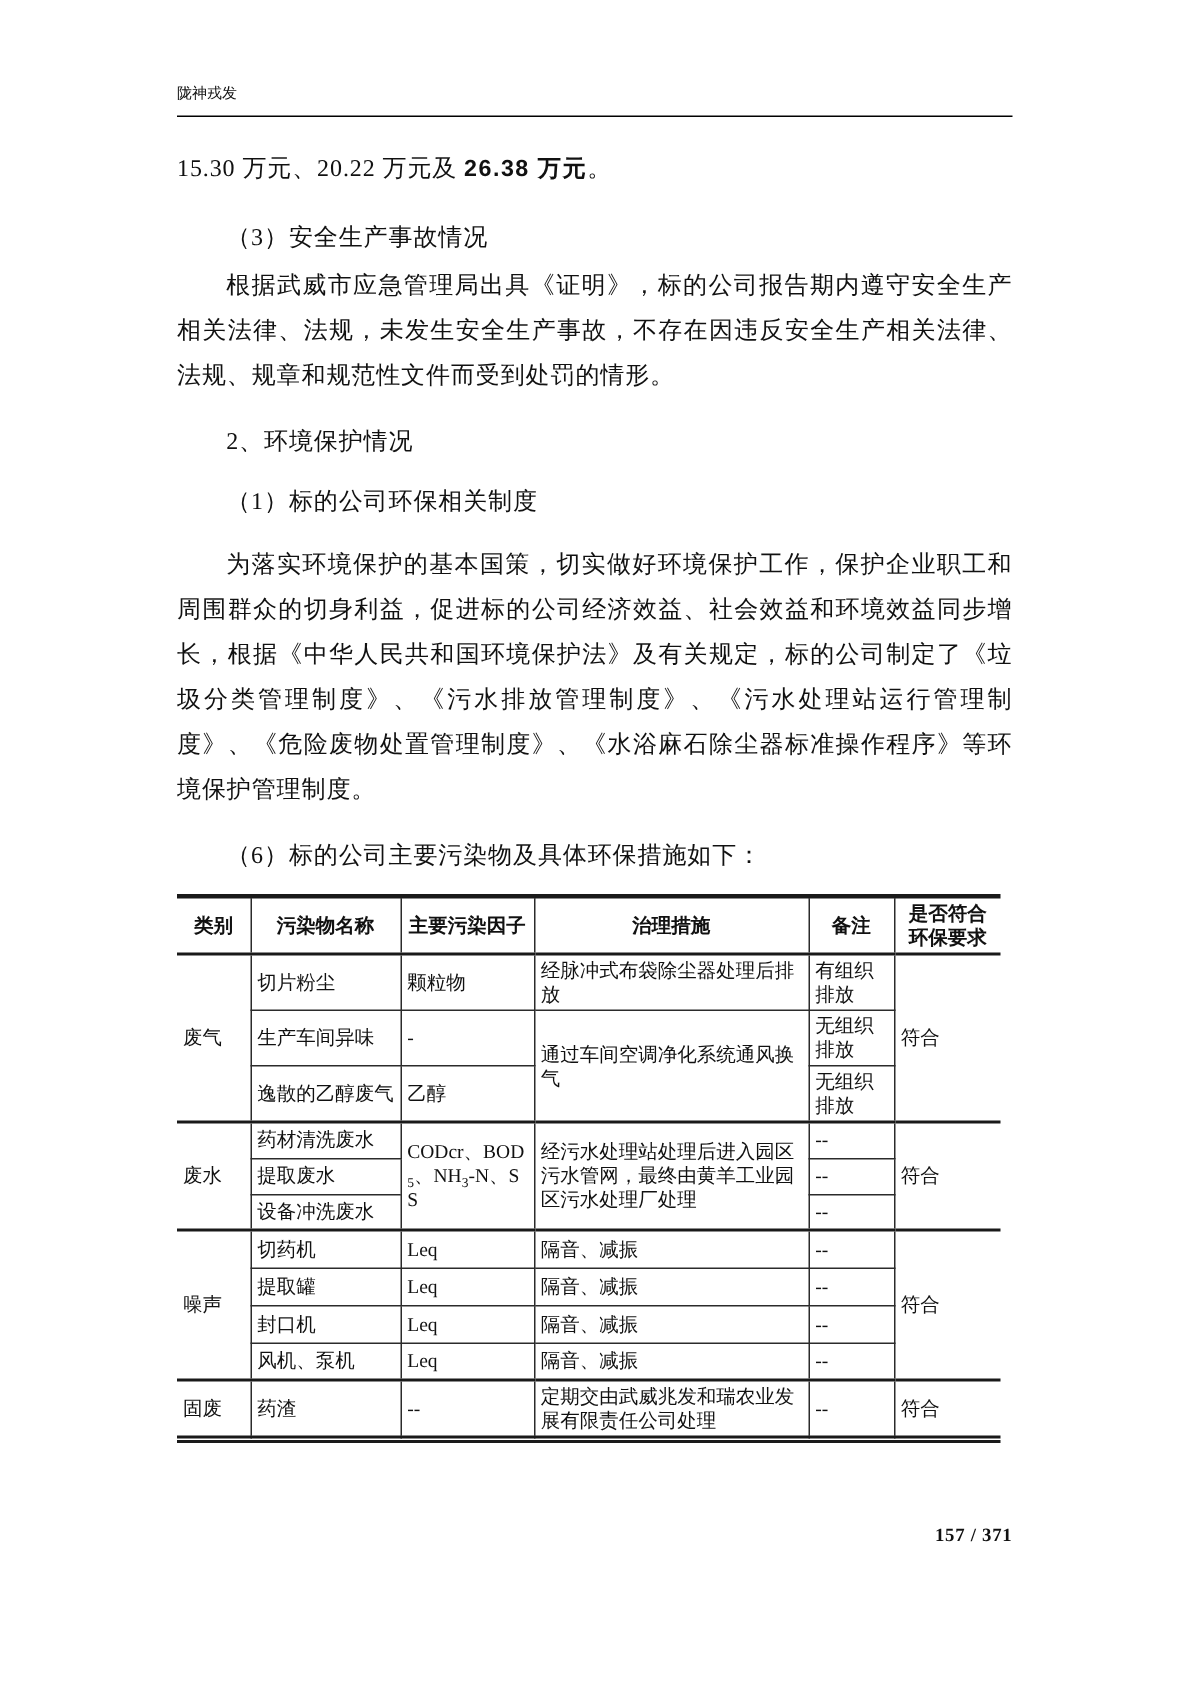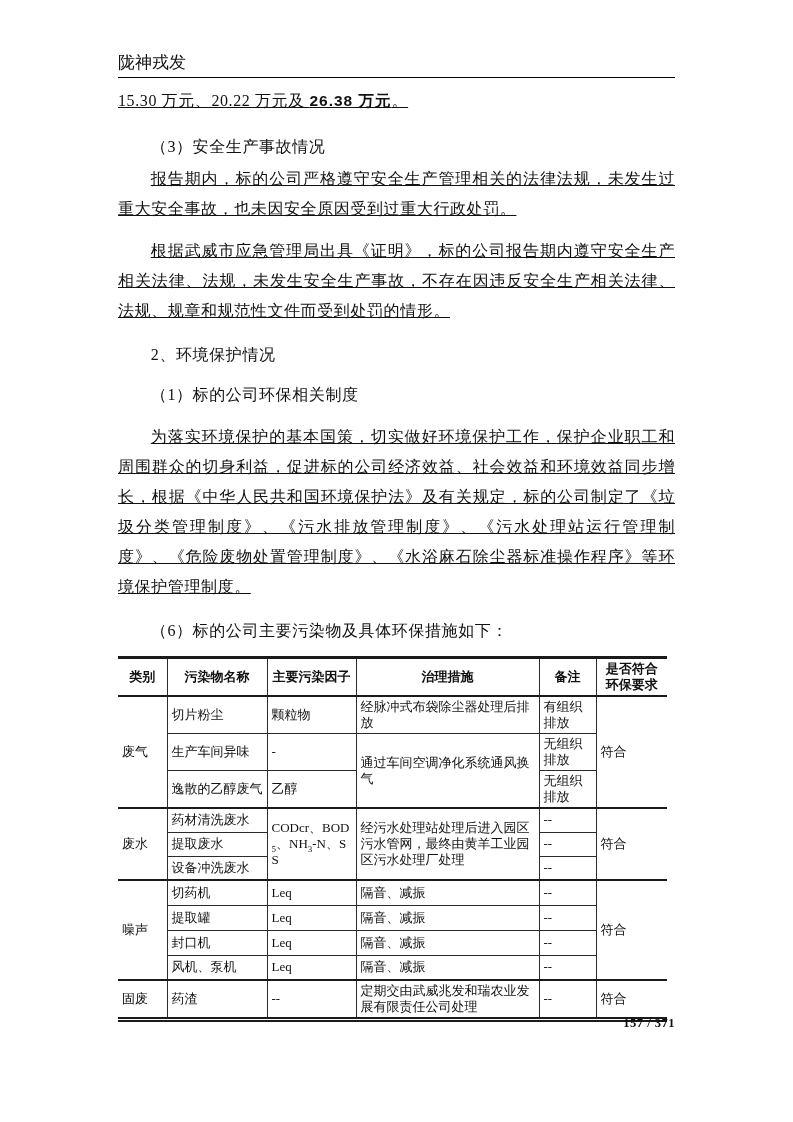--- a/index.html
+++ b/index.html
@@ -14,31 +14,30 @@
     width: 793px; height: 1122px;
     background: #ffffff;
     padding: 54px 118px 0 118px;
     overflow: hidden;
   }
   
   .doc-header {
     display: flex; justify-content: space-between; align-items: flex-end;
     border-bottom: 1.5px solid #000;
     padding-bottom: 6px;
-    font-size: 17px; line-height: 17px;
-    margin-bottom: 8px;
+    font-size: 10px; line-height: 17px;
+    margin-bottom: 20px;
   }
   .doc-header .hdr-right { text-align: right; }
   
   .para {
     font-size: 16px; line-height: 30px;
     letter-spacing: 0.6px;
     text-align: justify;
     margin-bottom: 12px;
-    text-decoration: underline;
   }
   .para.indent { text-indent: 2.05em; }
   .para.no-indent { text-indent: 0; }
   .heading {
     font-size: 16px; line-height: 30px;
     letter-spacing: 0.6px;
     text-indent: 2.05em;
     margin-bottom: 2px;
   }
   .p-amounts { margin-bottom: 16px; }
@@ -100,21 +99,20 @@
 <div class="page">
 
   <div class="doc-header">
     <span class="hdr-left">陇神戎发</span>
   </div>
 
   <p class="para no-indent p-amounts"><span>15.30 万元、20.22 万元及 </span><span class="amt-bold">26.38 万元</span><span>。</span></p>
 
   <p class="heading">（3）安全生产事故情况</p>
 
-  <p class="para indent">报告期内，标的公司严格遵守安全生产管理相关的法律法规，未发生过重大安全事故，也未因安全原因受到过重大行政处罚。</p>
 
   <p class="para indent mb14">根据武威市应急管理局出具《证明》，标的公司报告期内遵守安全生产相关法律、法规，未发生安全生产事故，不存在因违反安全生产相关法律、法规、规章和规范性文件而受到处罚的情形。</p>
 
   <p class="heading mb10">2、环境保护情况</p>
 
   <p class="heading mb12">（1）标的公司环保相关制度</p>
 
   <p class="para indent mb14">为落实环境保护的基本国策，切实做好环境保护工作，保护企业职工和周围群众的切身利益，促进标的公司经济效益、社会效益和环境效益同步增长，根据《中华人民共和国环境保护法》及有关规定，标的公司制定了《垃圾分类管理制度》、《污水排放管理制度》、《污水处理站运行管理制度》、《危险废物处置管理制度》、《水浴麻石除尘器标准操作程序》等环境保护管理制度。</p>
 
   <p class="heading mb10">（6）标的公司主要污染物及具体环保措施如下：</p>

